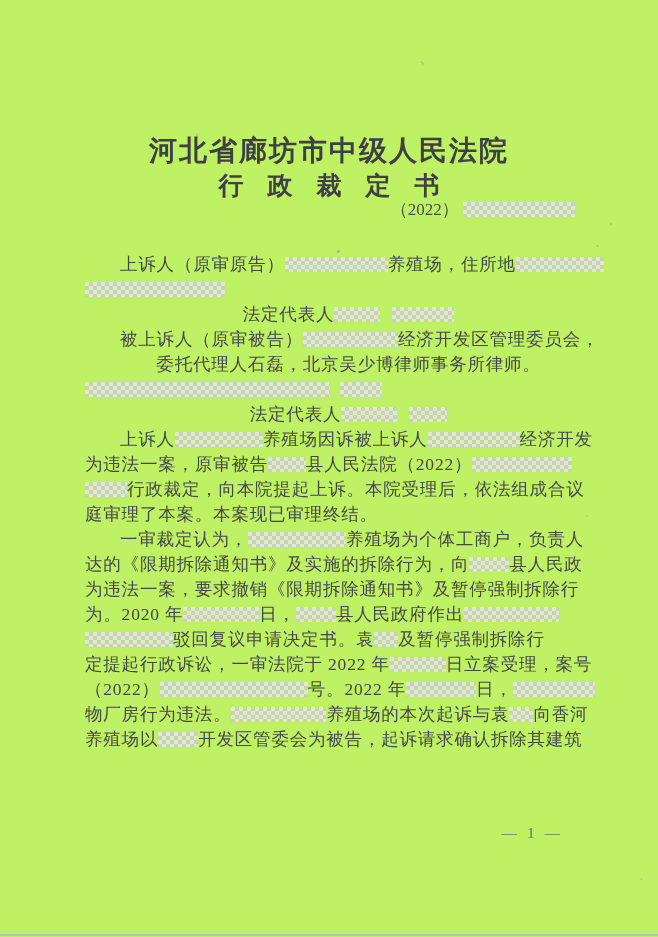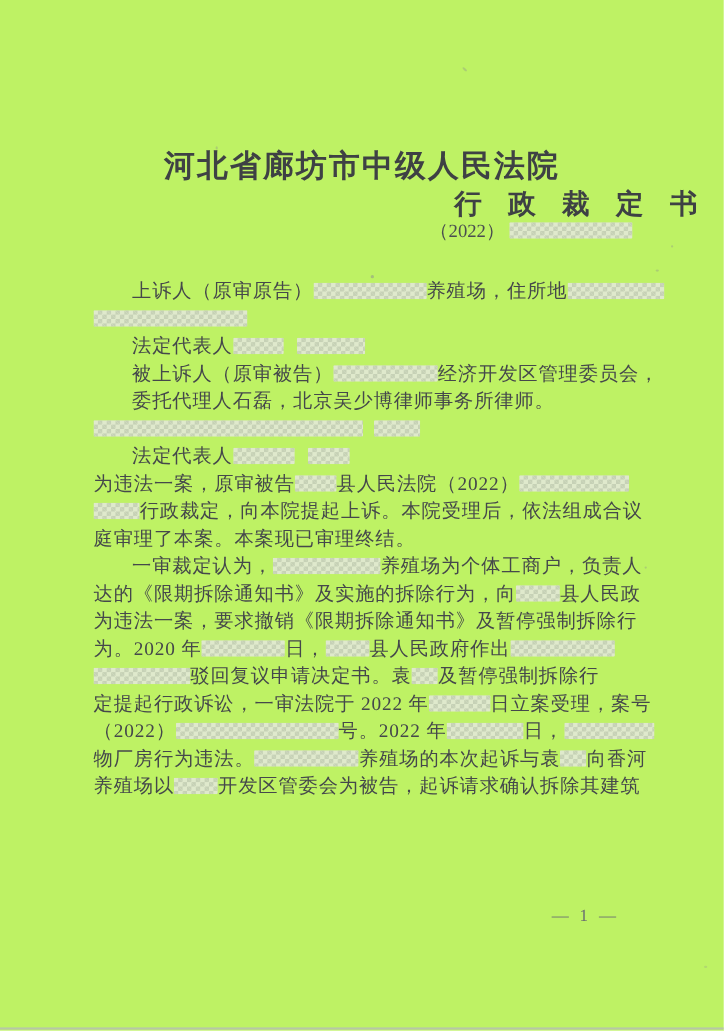--- a/index.html
+++ b/index.html
@@ -35,41 +35,41 @@
   .speck.s8{left:640px;top:878px;width:3px;height:2px;opacity:.25;}
 
   .court-title{
     position:absolute;left:0;top:132px;width:658px;
     text-align:center;
     font-size:28px;font-weight:bold;color:#3e4144;
     letter-spacing:2px;
   }
   .doc-type{
     position:absolute;left:0;top:169px;width:658px;
-    text-align:right;
+    text-align:center;
     font-size:25px;font-weight:bold;color:#3e4144;
     letter-spacing:24px;text-indent:24px;
   }
   .case-line{
     position:absolute;left:85px;top:198px;width:490px;
     text-align:right;
     font-size:17px;color:#4a4d50;
     white-space:nowrap;
   }
   .body-text{
     position:absolute;left:85px;top:252px;width:492px;
   }
   .line{
     height:25px;line-height:25px;
     font-size:17.5px;
     letter-spacing:0.8px;
     white-space:nowrap;
     color:#45484b;
   }
-  .line.indent{padding-left:35px;}
+  .line.indent{padding-left:35px;text-align:center;}
   .redact{
     display:inline-block;height:15px;vertical-align:-2px;
     background-image:
       linear-gradient(45deg,#c9cacb 25%,transparent 25%,transparent 75%,#c9cacb 75%),
       linear-gradient(45deg,#c9cacb 25%,#e8e8e7 25%,#e8e8e7 75%,#c9cacb 75%);
     background-size:8px 8px;
     background-position:0 0,4px 4px;
     border-radius:1px;
     opacity:.8;
     filter:blur(.3px);
@@ -106,20 +106,21 @@
   </div>
 
   <div class="body-text" id="body-lines">
       <div class="line indent"><span>上诉人（原审原告）</span><span class="redact" style="width: 103px;"></span><span>养殖场，住所地</span><span class="redact" style="width: 88px;"></span></div>
       <div class="line"><span class="redact" style="width: 140px;"></span></div>
       <div class="line indent"><span>法定代表人</span><span class="redact" style="width: 46px;"></span><span class="gap" style="width: 12px;"></span><span class="redact" style="width: 62px;"></span></div>
       <div class="line indent"><span>被上诉人（原审被告）</span><span class="redact" style="width: 95px;"></span><span>经济开发区管理委员会，</span></div>
       <div class="line indent"><span>委托代理人石磊，北京吴少博律师事务所律师。</span></div>
       <div class="line"><span class="redact" style="width: 245px;"></span><span class="gap" style="width: 10px;"></span><span class="redact" style="width: 42px;"></span></div>
       <div class="line indent"><span>法定代表人</span><span class="redact" style="width: 56px;"></span><span class="gap" style="width: 12px;"></span><span class="redact" style="width: 38px;"></span></div>
+      <div class="line indent"><span>上诉人</span><span class="redact" style="width: 88px;"></span><span>养殖场因诉被上诉人</span><span class="redact" style="width: 92px;"></span><span>经济开发</span></div>
       <div class="line"><span>为违法一案，原审被告</span><span class="redact" style="width: 38px;"></span><span>县人民法院（2022）</span><span class="redact" style="width: 100px;"></span></div>
       <div class="line"><span class="redact" style="width: 42px;"></span><span>行政裁定，向本院提起上诉。本院受理后，依法组成合议</span></div>
       <div class="line"><span>庭审理了本案。本案现已审理终结。</span></div>
       <div class="line indent"><span>一审裁定认为，</span><span class="redact" style="width: 98px;"></span><span>养殖场为个体工商户，负责人</span></div>
       <div class="line"><span>达的《限期拆除通知书》及实施的拆除行为，向</span><span class="redact" style="width: 40px;"></span><span>县人民政</span></div>
       <div class="line"><span>为违法一案，要求撤销《限期拆除通知书》及暂停强制拆除行</span></div>
       <div class="line"><span>为。2020 年</span><span class="redact" style="width: 76px;"></span><span>日，</span><span class="redact" style="width: 40px;"></span><span>县人民政府作出</span><span class="redact" style="width: 95px;"></span></div>
       <div class="line"><span class="redact" style="width: 88px;"></span><span>驳回复议申请决定书。袁</span><span class="redact" style="width: 24px;"></span><span>及暂停强制拆除行</span></div>
       <div class="line"><span>定提起行政诉讼，一审法院于 2022 年</span><span class="redact" style="width: 56px;"></span><span>日立案受理，案号</span></div>
       <div class="line"><span>（2022）</span><span class="redact" style="width: 148px;"></span><span>号。2022 年</span><span class="redact" style="width: 70px;"></span><span>日，</span><span class="redact" style="width: 82px;"></span></div>

